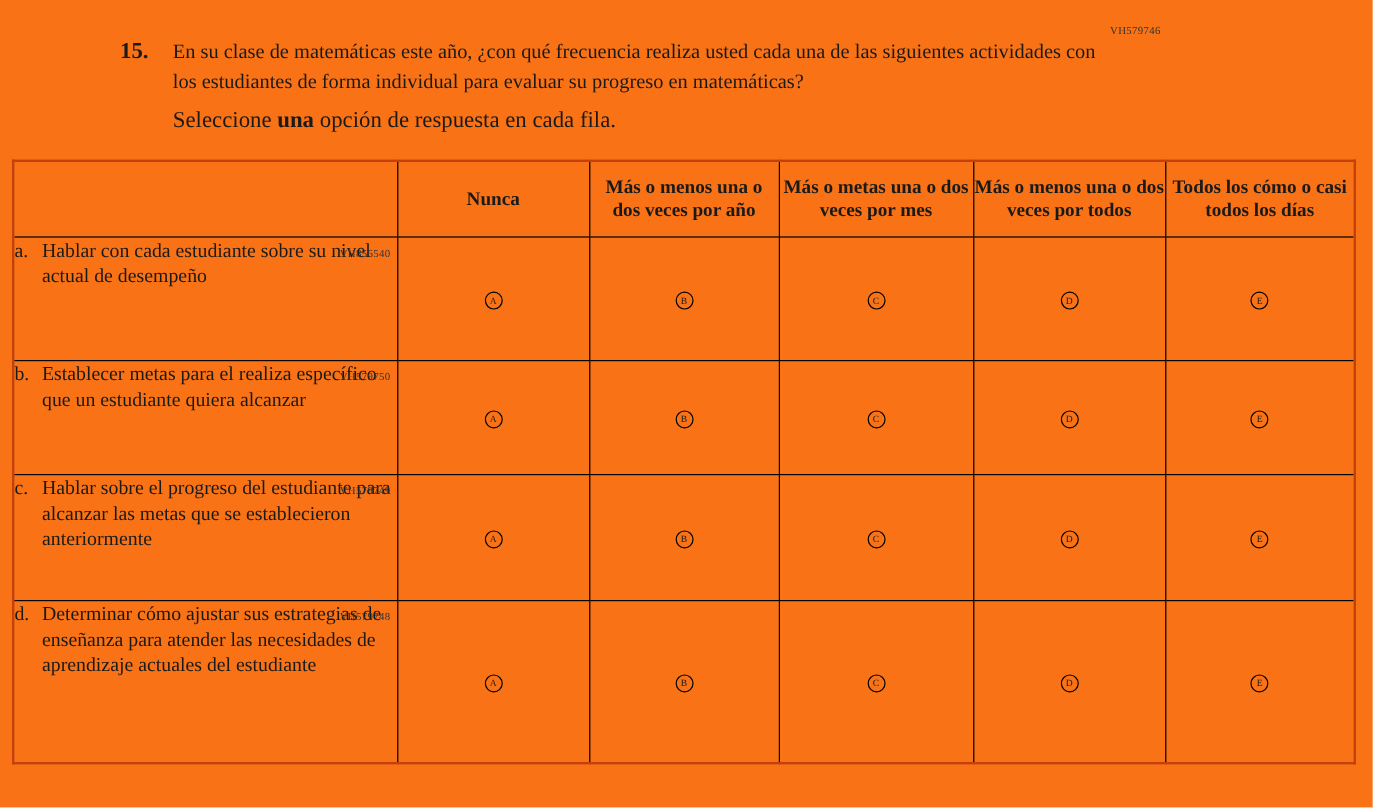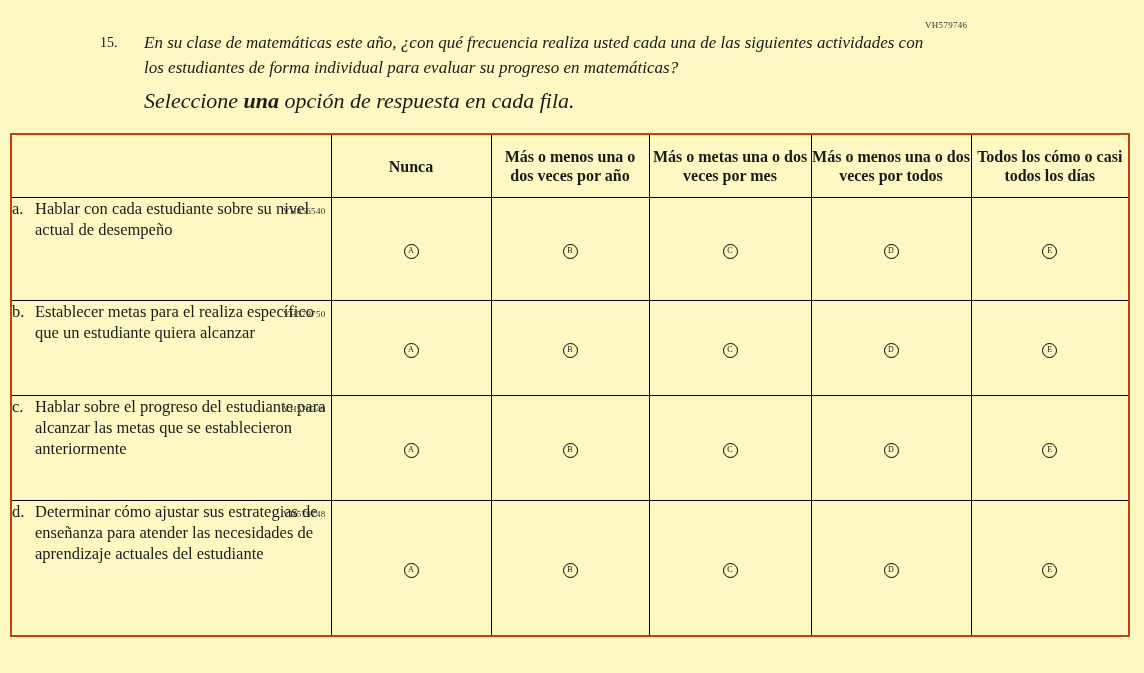--- a/index.html
+++ b/index.html
@@ -6,53 +6,53 @@
     margin: 0;
     padding: 0;
     background: #ffffff;
     font-family: "Liberation Serif", "DejaVu Serif", serif;
     color: #1a1a1a;
   }
   .page {
     position: relative;
     width: 1144px;
     height: 673px;
-    background: #fef9c3;
+    background: #f97316;
     overflow: hidden;
   }
   .form-code {
     position: absolute;
     top: 20px;
     left: 925px;
     font-size: 9px;
     letter-spacing: 0.3px;
     color: #333;
   }
   .question {
     display: flex;
     margin: 30px 0 0 100px;
     width: 800px;
   }
   .qnum {
     flex: none;
     width: 44px;
-    font-weight: normal;
-    font-size: 14px;
+    font-weight: bold;
+    font-size: 19px;
     line-height: 25px;
   }
-  .qbody { flex: 1; font-style: italic; }
+  .qbody { flex: 1; }
   .qtext {
     margin: 0;
     font-size: 17px;
     line-height: 25px;
     width: 780px;
   }
   .instruction {
     margin: 10px 0 0 0;
-    font-size: 22px;
+    font-size: 19px;
     line-height: 22px;
   }
   table.grid {
     border-collapse: collapse;
     table-layout: fixed;
     margin: 21px 0 0 10px;
     width: 1118px;
     border: 2px solid #c2410c;
   }
   table.grid th, table.grid td {

